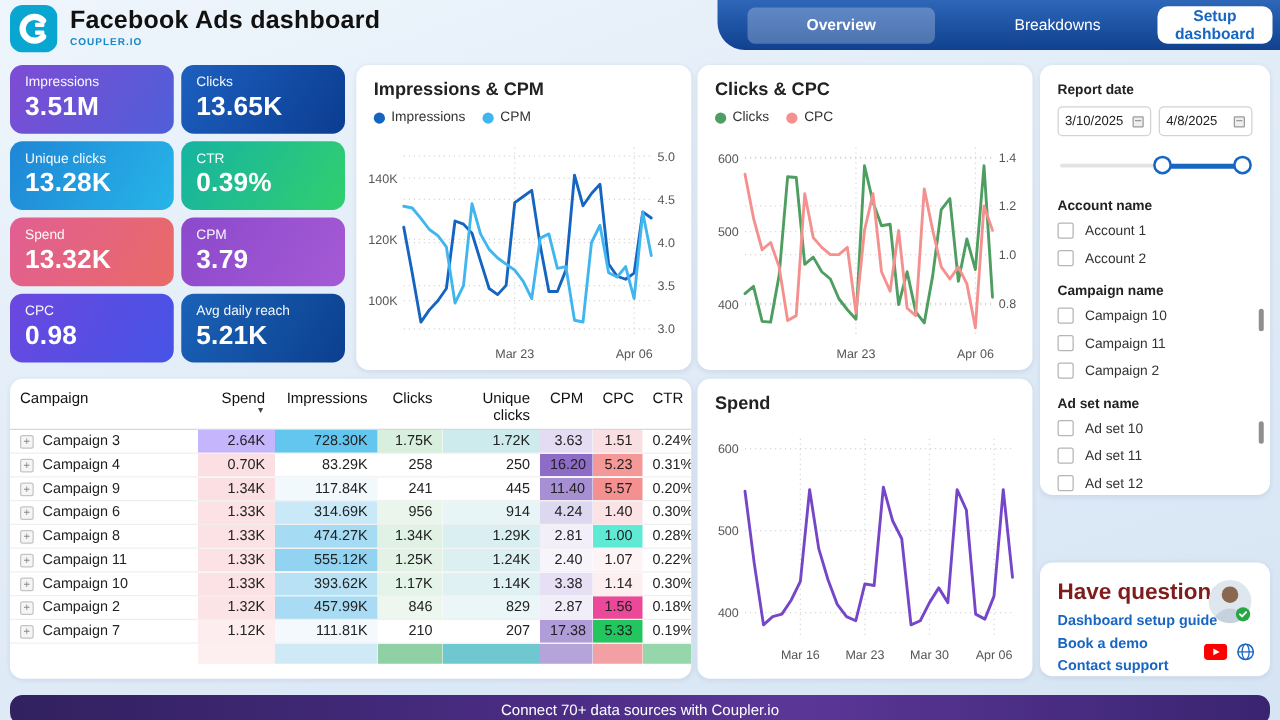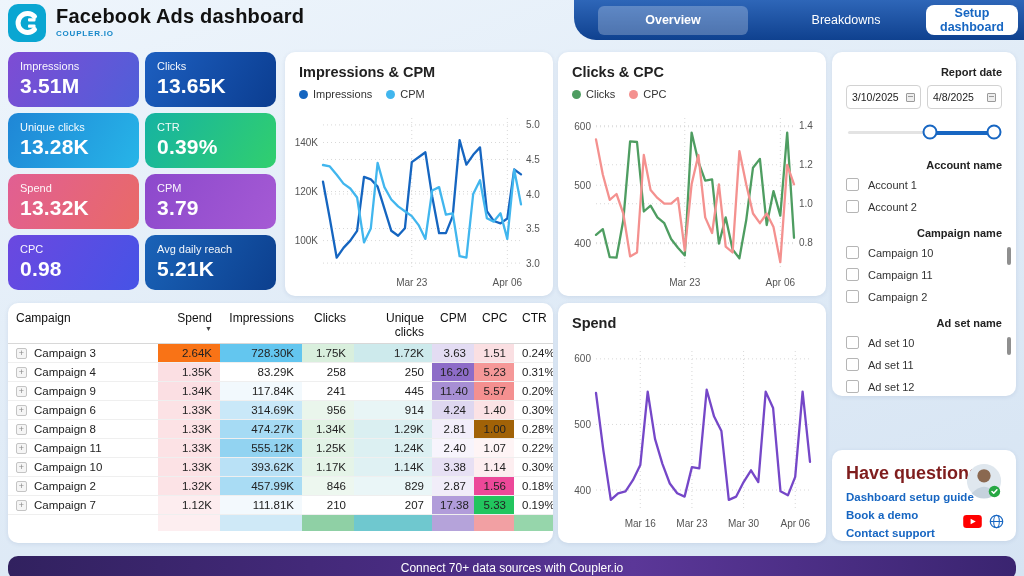--- a/index.html
+++ b/index.html
@@ -52,21 +52,21 @@
   th { font-size:12px; font-weight:normal; text-align:left; padding:6px 8px 4px 8px; color:#111; border-bottom:1px solid #d8d8d8; vertical-align:top; }
   th.num, td.num { text-align:right; }
   td { padding:3px 8px; border-bottom:1px solid #efefef; color:#222; white-space:nowrap; overflow:hidden; }
   .name-cell { display:flex; align-items:center; gap:7px; }
   .expand-icon { width:11px; height:11px; border:1px solid #c4c4c4; border-radius:2px; background:#f5f5f5;
     color:#8a8a8a; font-size:9px; line-height:9px; text-align:center; flex:0 0 auto; }
   .sort-icon { display:block; font-size:7px; color:#444; line-height:5px; margin-top:1px; }
   tr.partial td { height:16px; border-bottom:none; }
 
   
-  .filters-card { left:832px; top:52px; width:184px; height:344px; padding:14px;text-align:right; }
+  .filters-card { left:832px; top:52px; width:184px; height:344px; padding:14px; }
   .filter-label { font-size:11px; font-weight:bold; color:#222; margin-bottom:7px; }
   .date-row { display:flex; gap:6px; }
   .date-input { flex:1; height:24px; border:1px solid #d2d2d2; border-radius:4px; background:#fff;
     display:flex; align-items:center; justify-content:space-between; padding:0 5px; font-size:10.5px; color:#222; }
   .cal-icon { width:9px; height:9px; border:1px solid #9a9a9a; border-radius:1px; background:#eee; position:relative; }
   .cal-icon:before { content:""; position:absolute; left:1px; right:1px; top:2px; height:1px; background:#9a9a9a; }
   .slider { position:relative; height:26px; margin:10px 2px 14px 2px; }
   .slider-track { position:absolute; left:0; right:0; top:12px; height:3px; background:#e3e3e3; border-radius:2px; }
   .slider-range { position:absolute; top:11.5px; height:4px; background:#1766c2; border-radius:2px; }
   .slider-handle { position:absolute; top:13px; width:15px; height:15px; background:#fff; border:2.5px solid #1766c2;
@@ -273,36 +273,36 @@
         </tr>
       </thead>
     <tbody id="table-body">
         <tr>
           <td>
             <span class="name-cell">
               <span class="expand-icon">+</span>
               <span>Campaign 3</span>
             </span>
           </td>
-          <td class="num" style="background:#f97316">2.64K</td>
+          <td class="num" style="background:#c4b5fd">2.64K</td>
           <td class="num" style="background:#63c6ef">728.30K</td>
           <td class="num" style="background:#d9efdd">1.75K</td>
           <td class="num" style="background:#cdeaec">1.72K</td>
           <td class="num" style="background:#e3dcf3">3.63</td>
           <td class="num" style="background:#fadfe2">1.51</td>
           <td class="num" style="background:#ffffff">0.24%</td>
         </tr>
         <tr>
           <td>
             <span class="name-cell">
               <span class="expand-icon">+</span>
               <span>Campaign 4</span>
             </span>
           </td>
-          <td class="num" style="background:#fbdfe3">1.35K</td>
+          <td class="num" style="background:#fbdfe3">0.70K</td>
           <td class="num" style="background:#ffffff">83.29K</td>
           <td class="num" style="background:#ffffff">258</td>
           <td class="num" style="background:#ffffff">250</td>
           <td class="num" style="background:#8d6cc8">16.20</td>
           <td class="num" style="background:#f59898">5.23</td>
           <td class="num" style="background:#ffffff">0.31%</td>
         </tr>
         <tr>
           <td>
             <span class="name-cell">
@@ -338,21 +338,21 @@
             <span class="name-cell">
               <span class="expand-icon">+</span>
               <span>Campaign 8</span>
             </span>
           </td>
           <td class="num" style="background:#fce2e5">1.33K</td>
           <td class="num" style="background:#a6dbf4">474.27K</td>
           <td class="num" style="background:#e0f2e3">1.34K</td>
           <td class="num" style="background:#daeff1">1.29K</td>
           <td class="num" style="background:#f2eefa">2.81</td>
-          <td class="num" style="background:#a16207">1.00</td>
+          <td class="num" style="background:#5eead4">1.00</td>
           <td class="num" style="background:#ffffff">0.28%</td>
         </tr>
         <tr>
           <td>
             <span class="name-cell">
               <span class="expand-icon">+</span>
               <span>Campaign 11</span>
             </span>
           </td>
           <td class="num" style="background:#fce2e5">1.33K</td>

